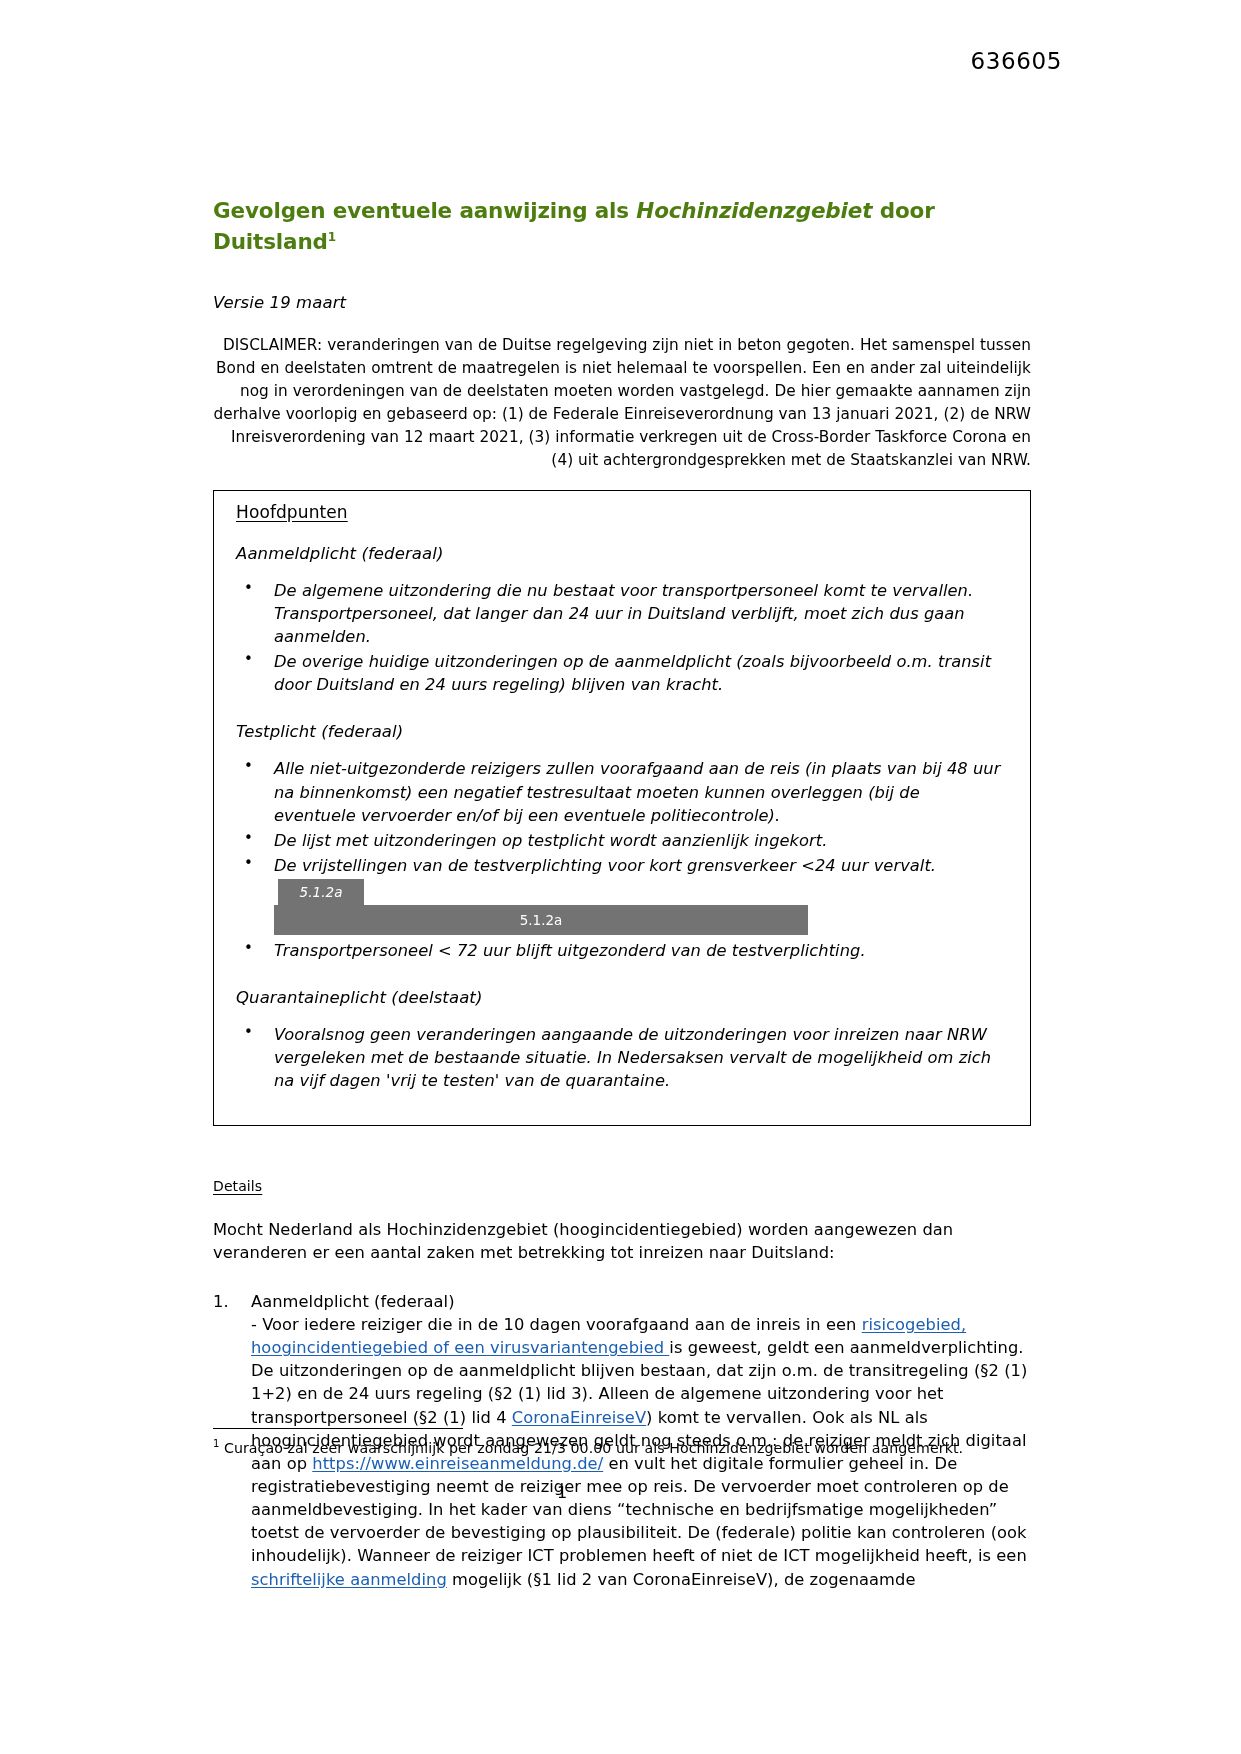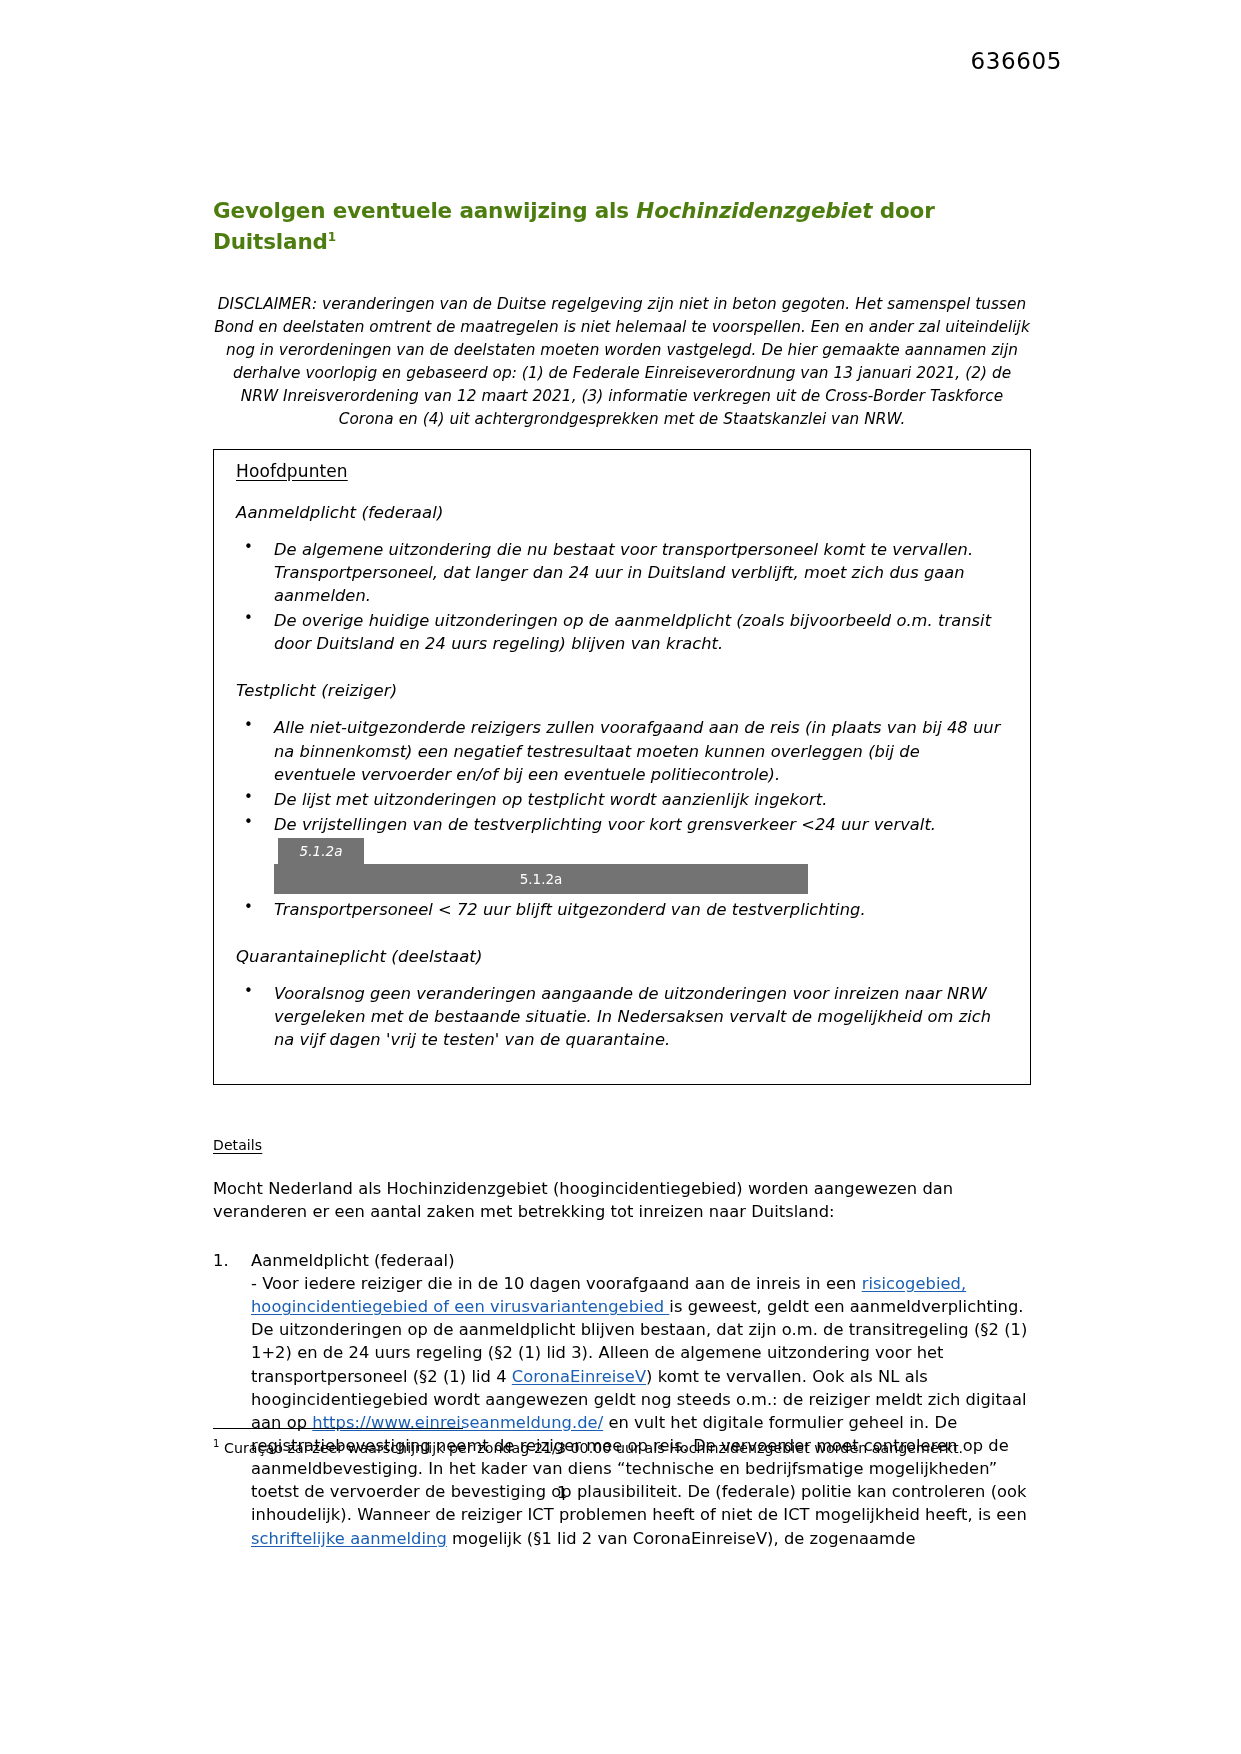--- a/index.html
+++ b/index.html
@@ -63,25 +63,24 @@
   .version {
     font-size: 16.5px;
     font-style: italic;
     margin: 0 0 22px 0;
     letter-spacing: 0.1px;
   }
 
   
   .disclaimer {
     font-size: 15.3px;
-    font-style: italic;
     line-height: 1.50;
     margin: 0 0 18px 0;
     letter-spacing: 0.05px;
-    text-align: center;
+    text-align: right;
   }
 
   
   .box {
     border: 1.4px solid #000;
     padding: 11px 26px 30px 22px;
     margin: 0 0 52px 0;
     box-sizing: border-box;
   }
   .box-heading {
@@ -224,34 +223,35 @@
 <body>
 
 <div class="page">
 
   <div class="doc-number">636605</div>
 
   <div class="content">
 
     <h1 class="title"><span>Gevolgen eventuele aanwijzing als </span><em>Hochinzidenzgebiet</em><span> door Duitsland</span><sup>1</sup></h1>
 
+    <p class="version">Versie 19 maart</p>
 
     <p class="disclaimer">DISCLAIMER: veranderingen van de Duitse regelgeving zijn niet in beton gegoten. Het samenspel tussen Bond en deelstaten omtrent de maatregelen is niet helemaal te voorspellen. Een en ander zal uiteindelijk nog in verordeningen van de deelstaten moeten worden vastgelegd. De hier gemaakte aannamen zijn derhalve voorlopig en gebaseerd op: (1) de Federale Einreiseverordnung van 13 januari 2021, (2) de NRW Inreisverordening van 12 maart 2021, (3) informatie verkregen uit de Cross-Border Taskforce Corona en (4) uit achtergrondgesprekken met de Staatskanzlei van NRW.</p>
 
     <div class="box">
 
       <div class="box-heading">Hoofdpunten</div>
 
       <div class="sub-heading">Aanmeldplicht (federaal)</div>
       <ul class="bullets">
         <li>De algemene uitzondering die nu bestaat voor transportpersoneel komt te vervallen. Transportpersoneel, dat langer dan 24 uur in Duitsland verblijft, moet zich dus gaan aanmelden.</li>
         <li>De overige huidige uitzonderingen op de aanmeldplicht (zoals bijvoorbeeld o.m. transit door Duitsland en 24 uurs regeling) blijven van kracht.</li>
       </ul>
 
-      <div class="sub-heading spaced">Testplicht (reiziger)</div>
+      <div class="sub-heading spaced">Testplicht (federaal)</div>
       <ul class="bullets">
         <li>Alle niet-uitgezonderde reizigers zullen voorafgaand aan de reis (in plaats van bij 48 uur na binnenkomst) een negatief testresultaat moeten kunnen overleggen (bij de eventuele vervoerder en/of bij een eventuele politiecontrole).</li>
         <li>De lijst met uitzonderingen op testplicht wordt aanzienlijk ingekort.</li>
         <li><span>De vrijstellingen van de testverplichting voor kort grensverkeer &lt;24 uur vervalt.</span><span class="redact redact-inline">5.1.2a</span></li>
       </ul>
       <div class="redact-row">
         <span class="redact redact-wide">5.1.2a</span>
       </div>
       <ul class="bullets">
         <li>Transportpersoneel &lt; 72 uur blijft uitgezonderd van de testverplichting.</li>

